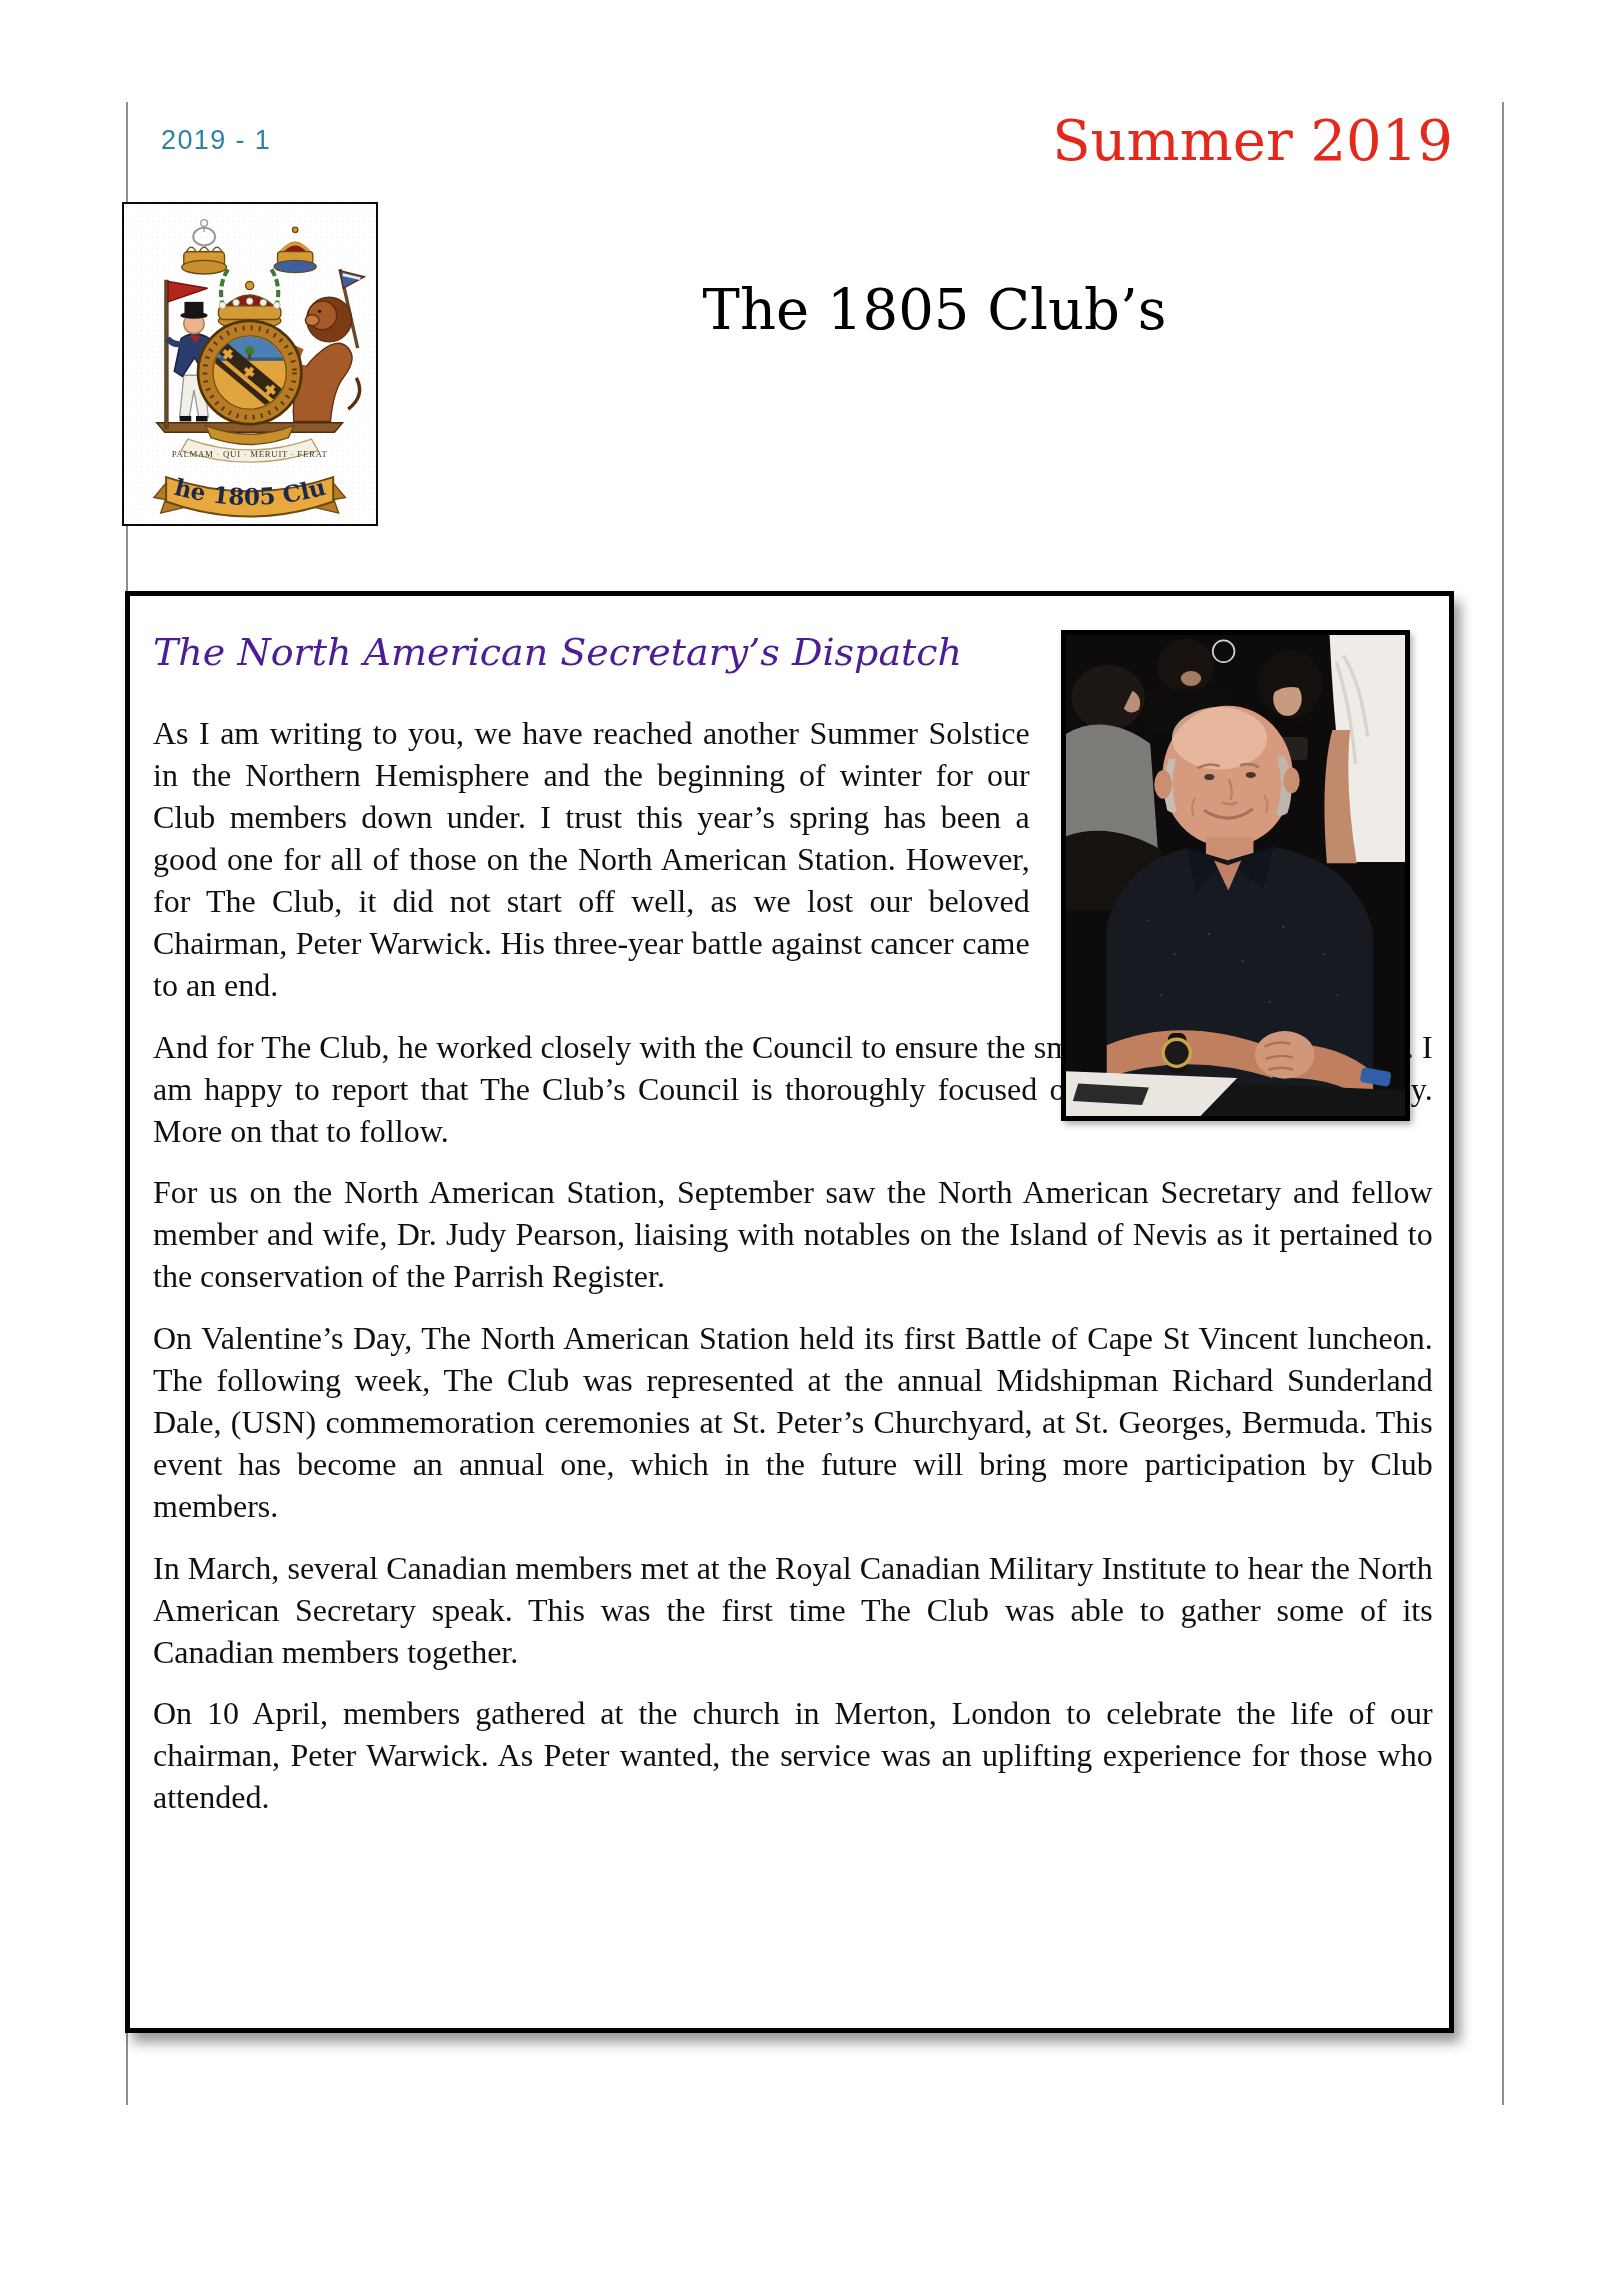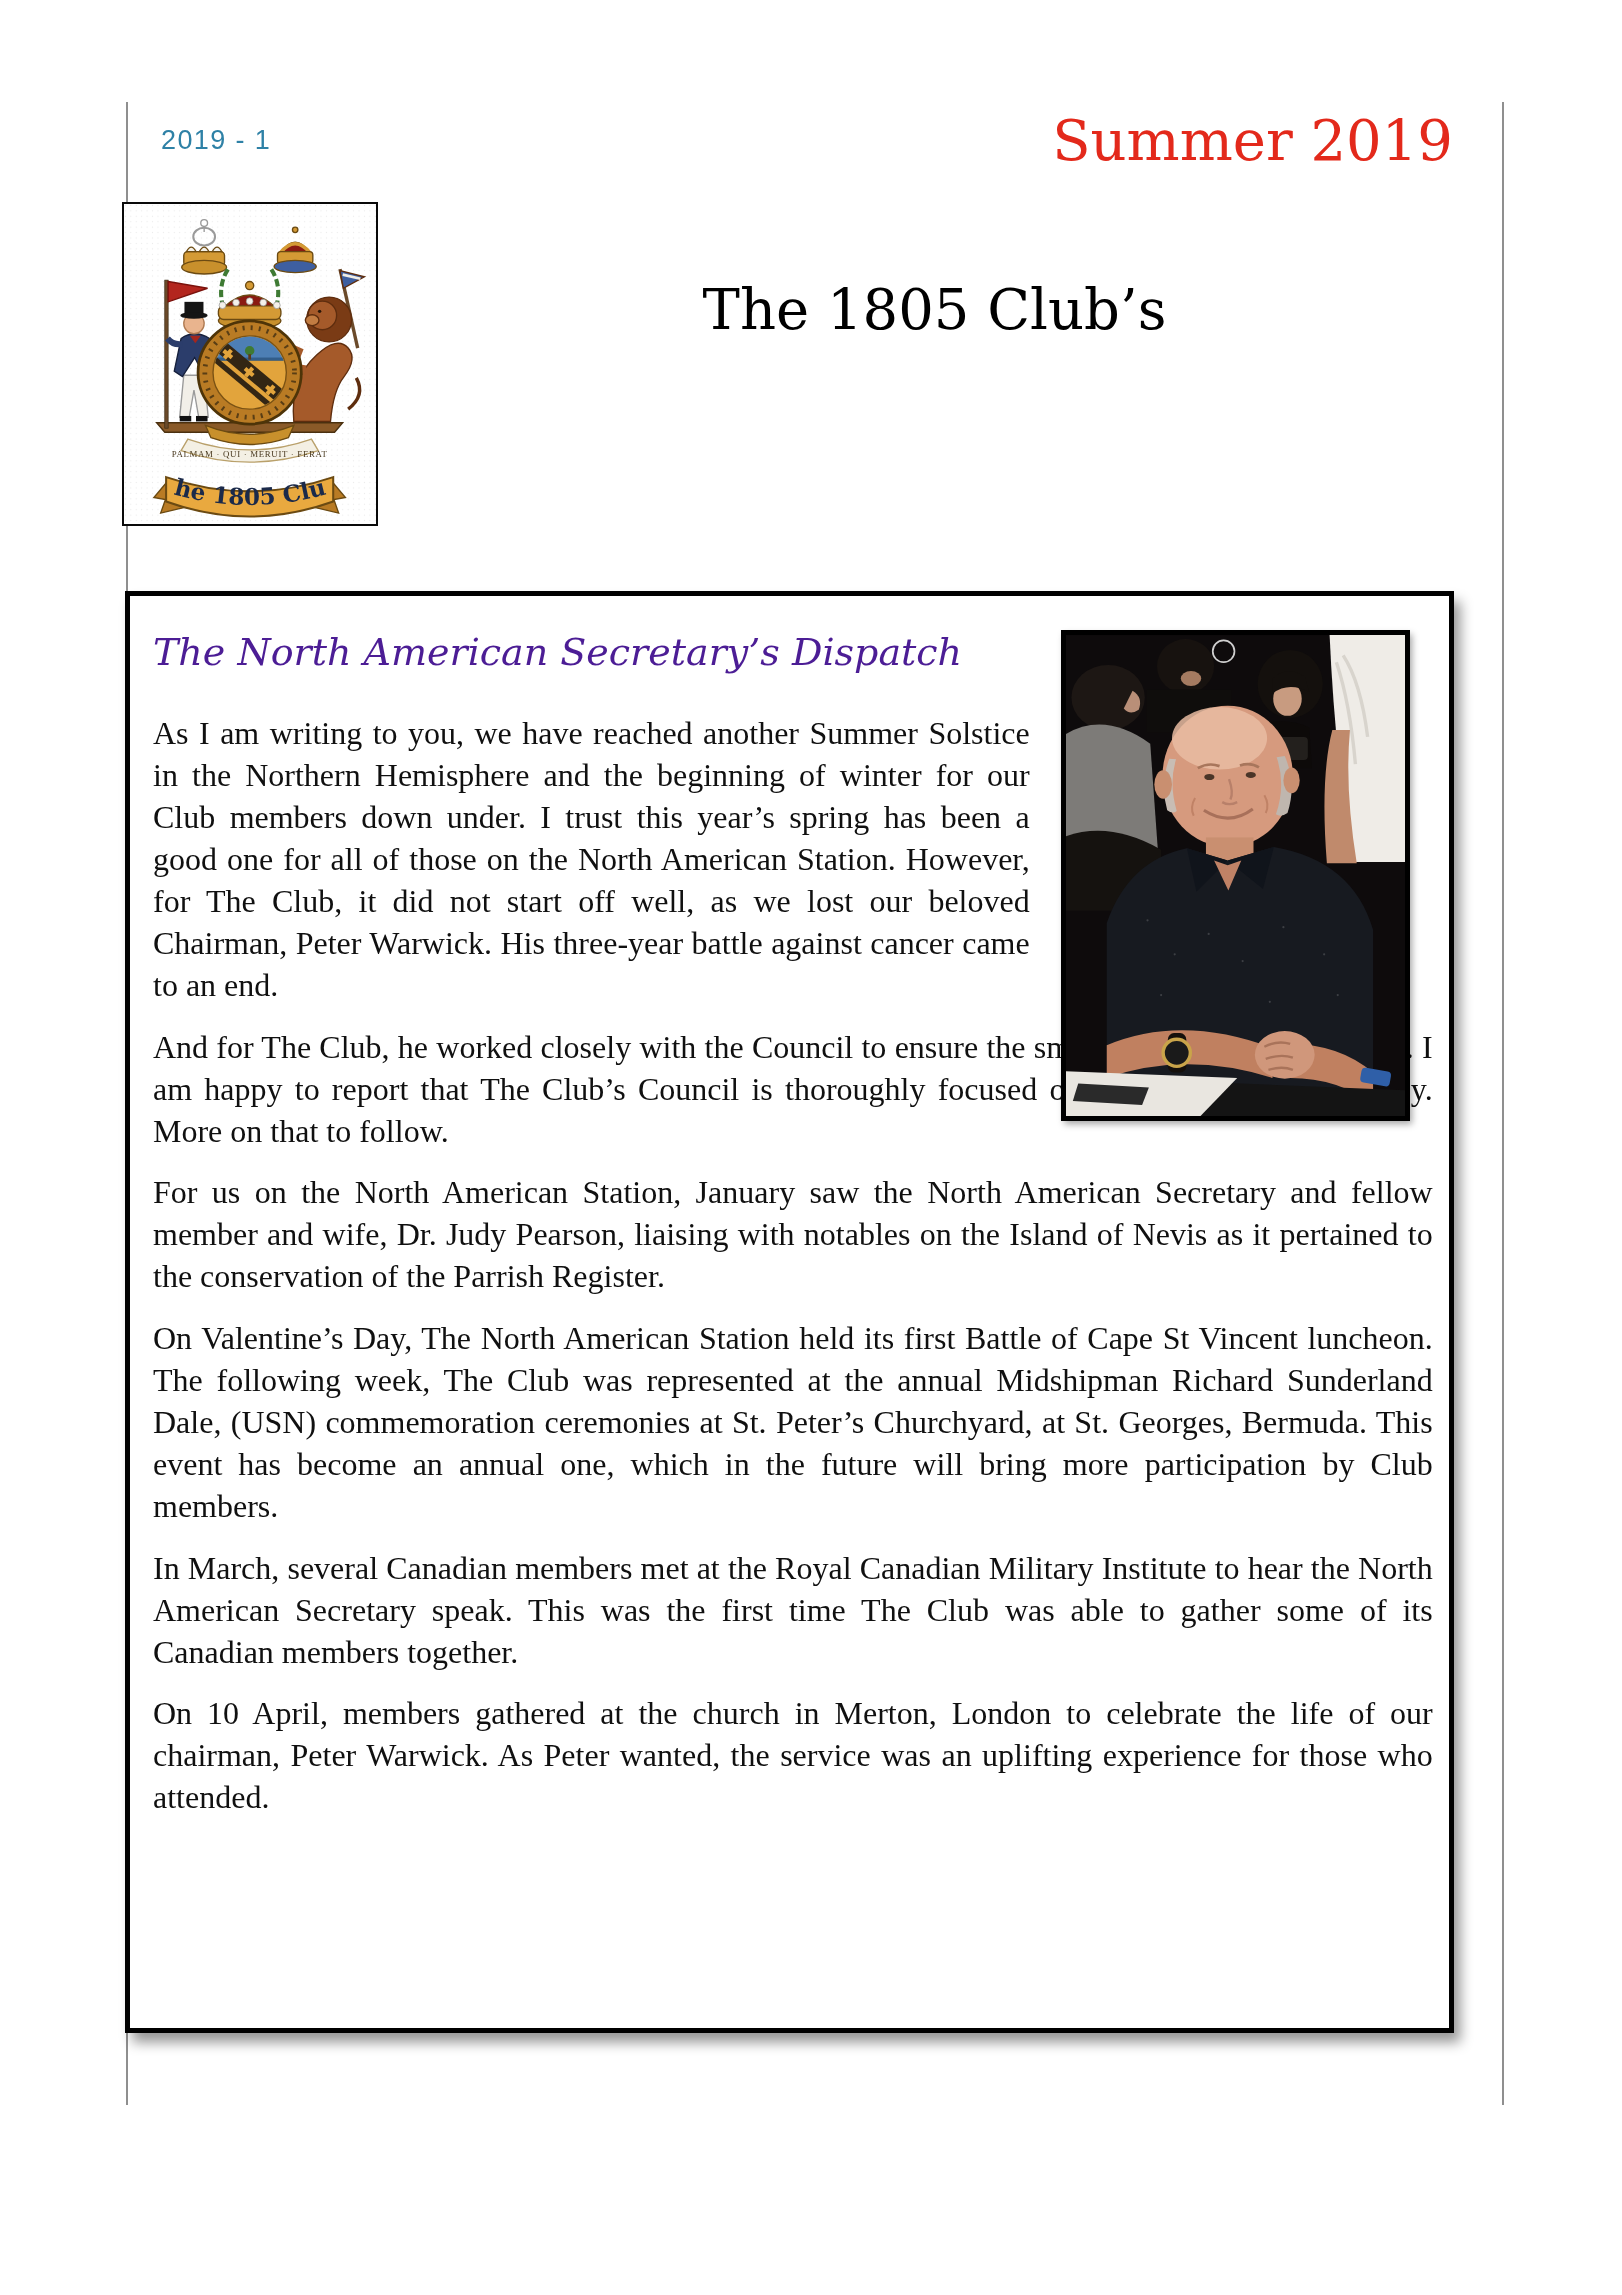--- a/index.html
+++ b/index.html
@@ -236,21 +236,21 @@
           <path d="M0,650 L499,670 L499,708 L0,708 z" fill="#141414"></path>
           <path d="M0,642 L252,652 L198,708 L0,708 z" fill="#E9E6E0"></path>
           <path d="M18,660 L122,666 L112,692 L10,686 z" fill="#2a2a2a"></path>
         </g>
       </svg>
     </div>
 
     <div class="article-body">
       <p class="first narrow">As I am writing to you, we have reached another Summer Solstice in the Northern Hemisphere and the beginning of winter for our Club members down under. I trust this year’s spring has been a good one for all of those on the North American Station. However, for The Club, it did not start off well, as we lost our beloved Chairman, Peter Warwick. His three-year battle against cancer came to an end.</p>
       <p>And for The Club, he worked closely with the Council to ensure the smoothest possible transition. I am happy to report that The Club’s Council is thoroughly focused on continuing Peter’s legacy. More on that to follow.</p>
-      <p>For us on the North American Station, January saw the North American Secretary and fellow member and wife, Dr. Judy Pearson, liaising with notables on the Island of Nevis as it pertained to the conservation of the Parrish Register.</p>
+      <p>For us on the North American Station, September saw the North American Secretary and fellow member and wife, Dr. Judy Pearson, liaising with notables on the Island of Nevis as it pertained to the conservation of the Parrish Register.</p>
       <p>On Valentine’s Day, The North American Station held its first Battle of Cape St Vincent luncheon. The following week, The Club was represented at the annual Midshipman Richard Sunderland Dale, (USN) commemoration ceremonies at St. Peter’s Churchyard, at St. Georges, Bermuda. This event has become an annual one, which in the future will bring more participation by Club members.</p>
       <p>In March, several Canadian members met at the Royal Canadian Military Institute to hear the North American Secretary speak. This was the first time The Club was able to gather some of its Canadian members together.</p>
       <p>On 10 April, members gathered at the church in Merton, London to celebrate the life of our chairman, Peter Warwick. As Peter wanted, the service was an uplifting experience for those who attended.</p>
     </div>
   </div>
 
   <div class="footer">
     <span>The 1805 Club’s North American Newsletter</span>
     <span>1</span>
   </div>

